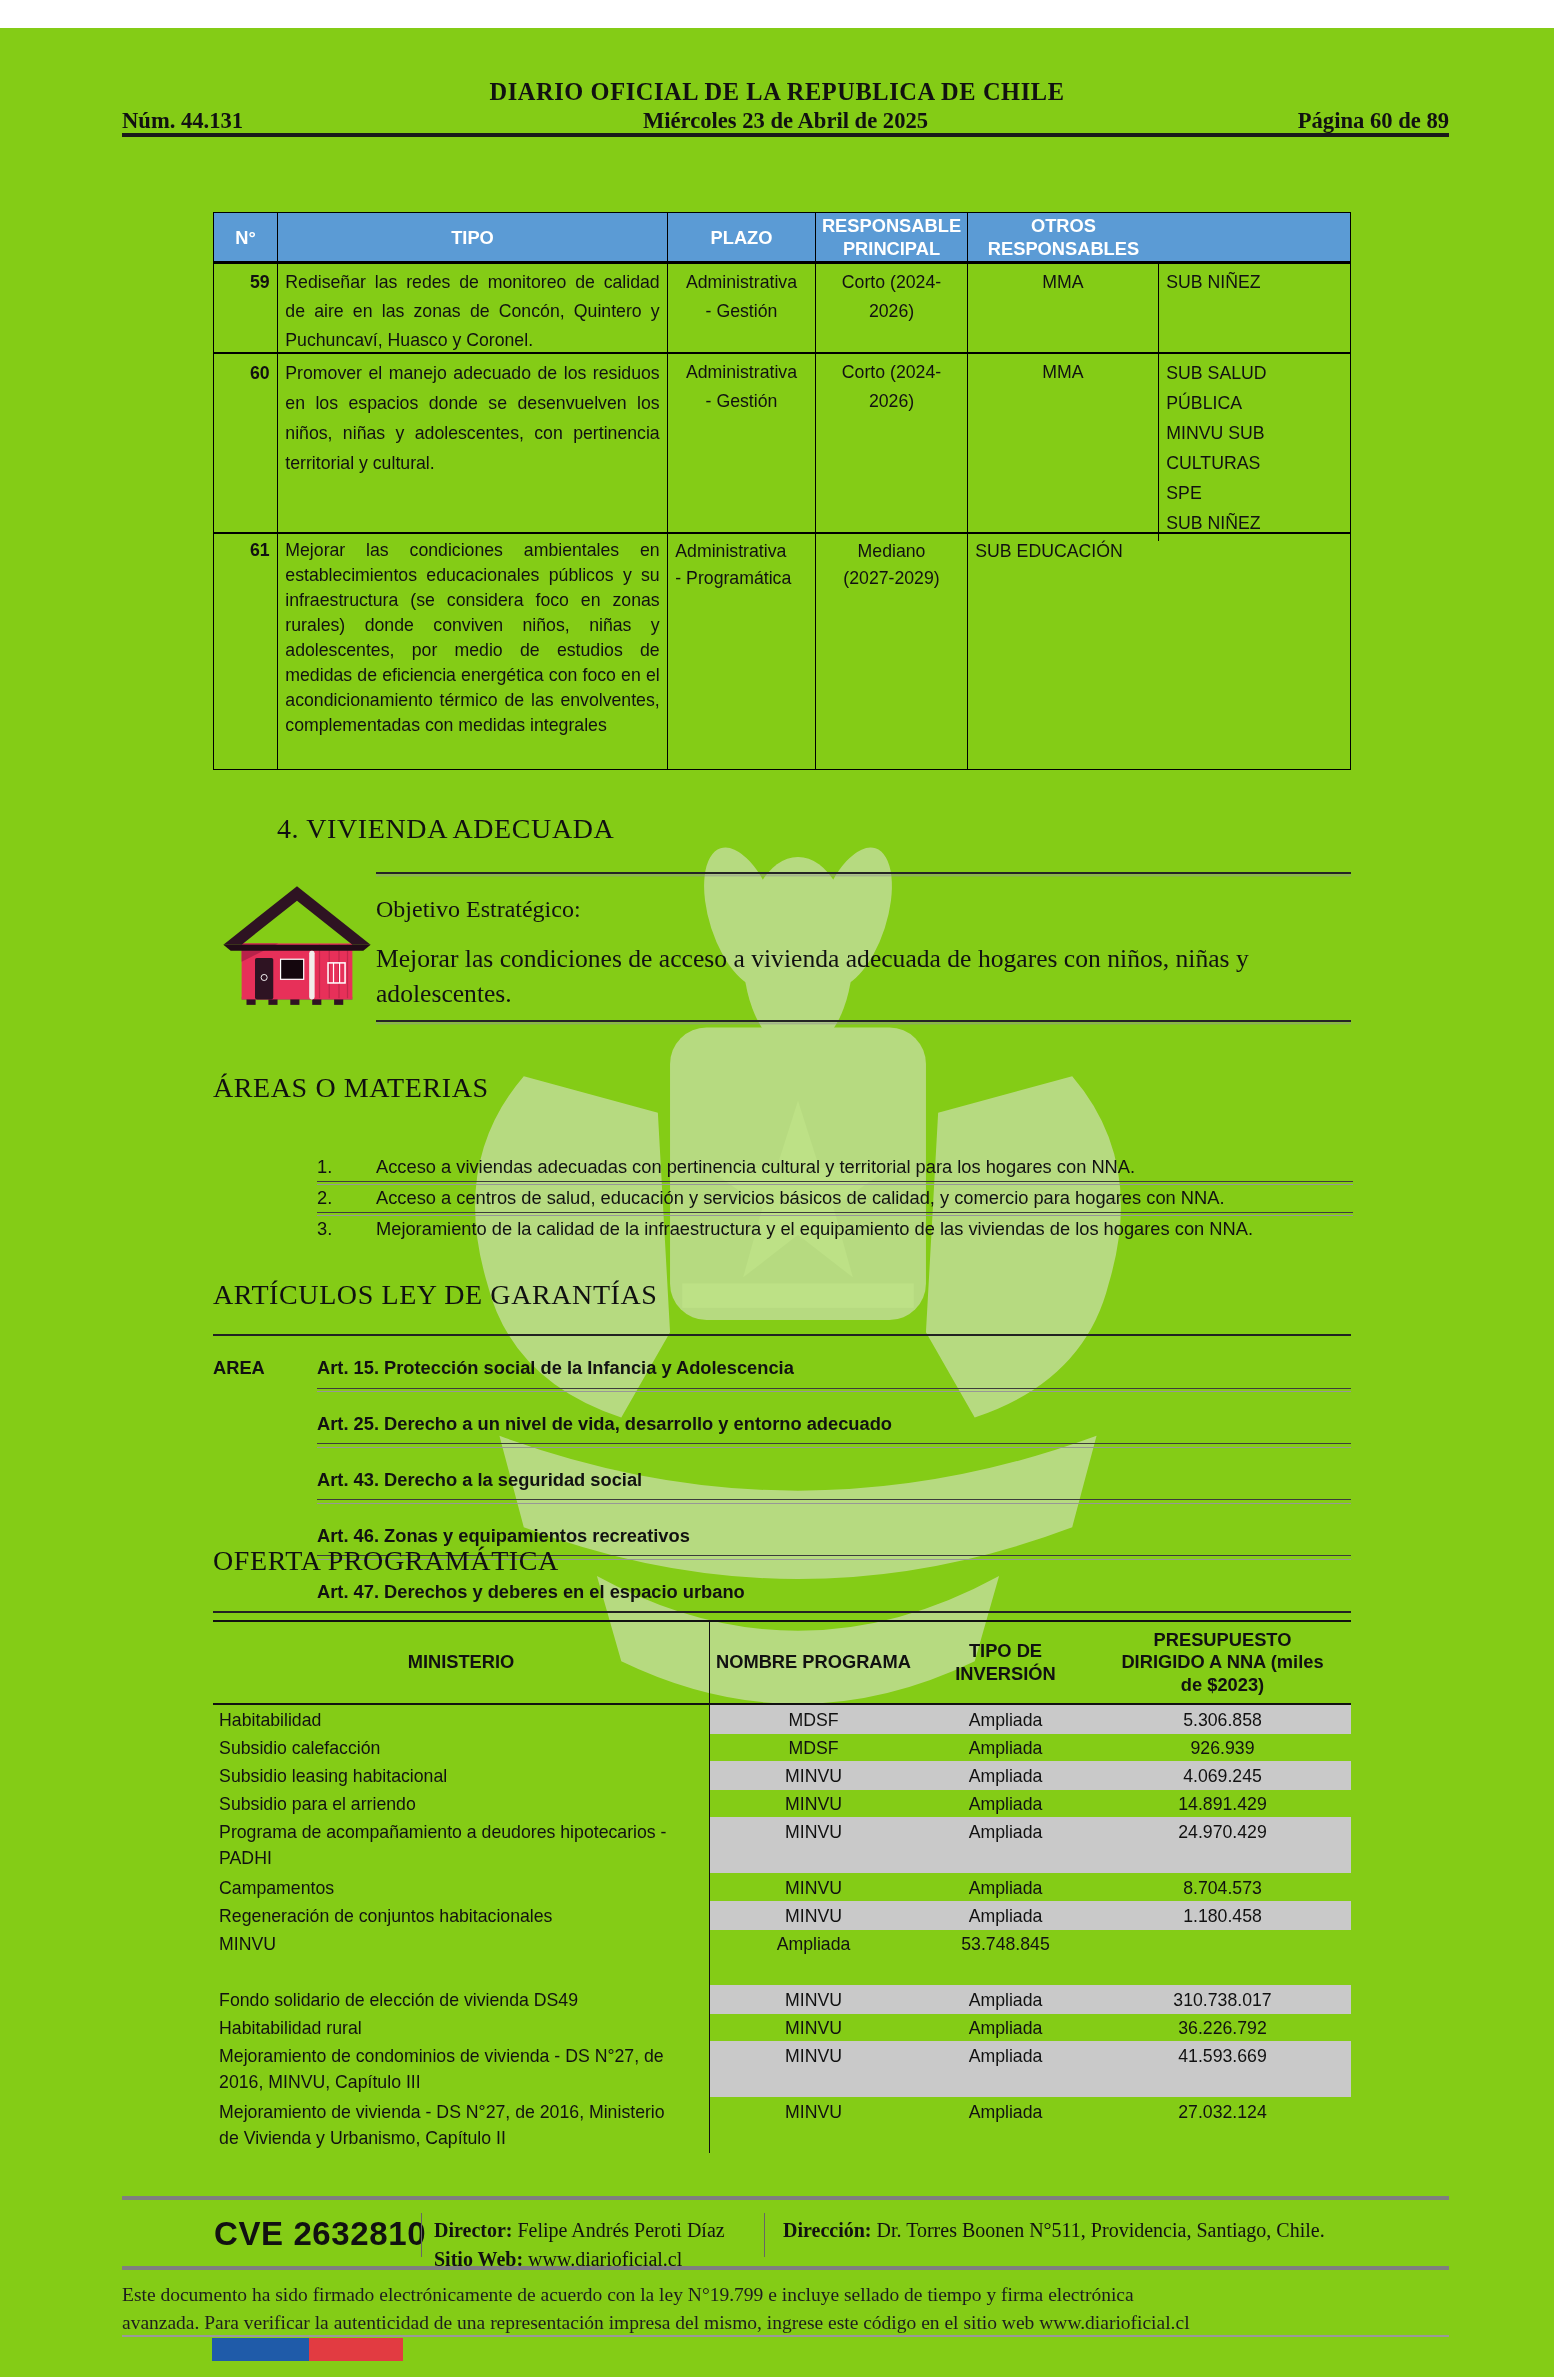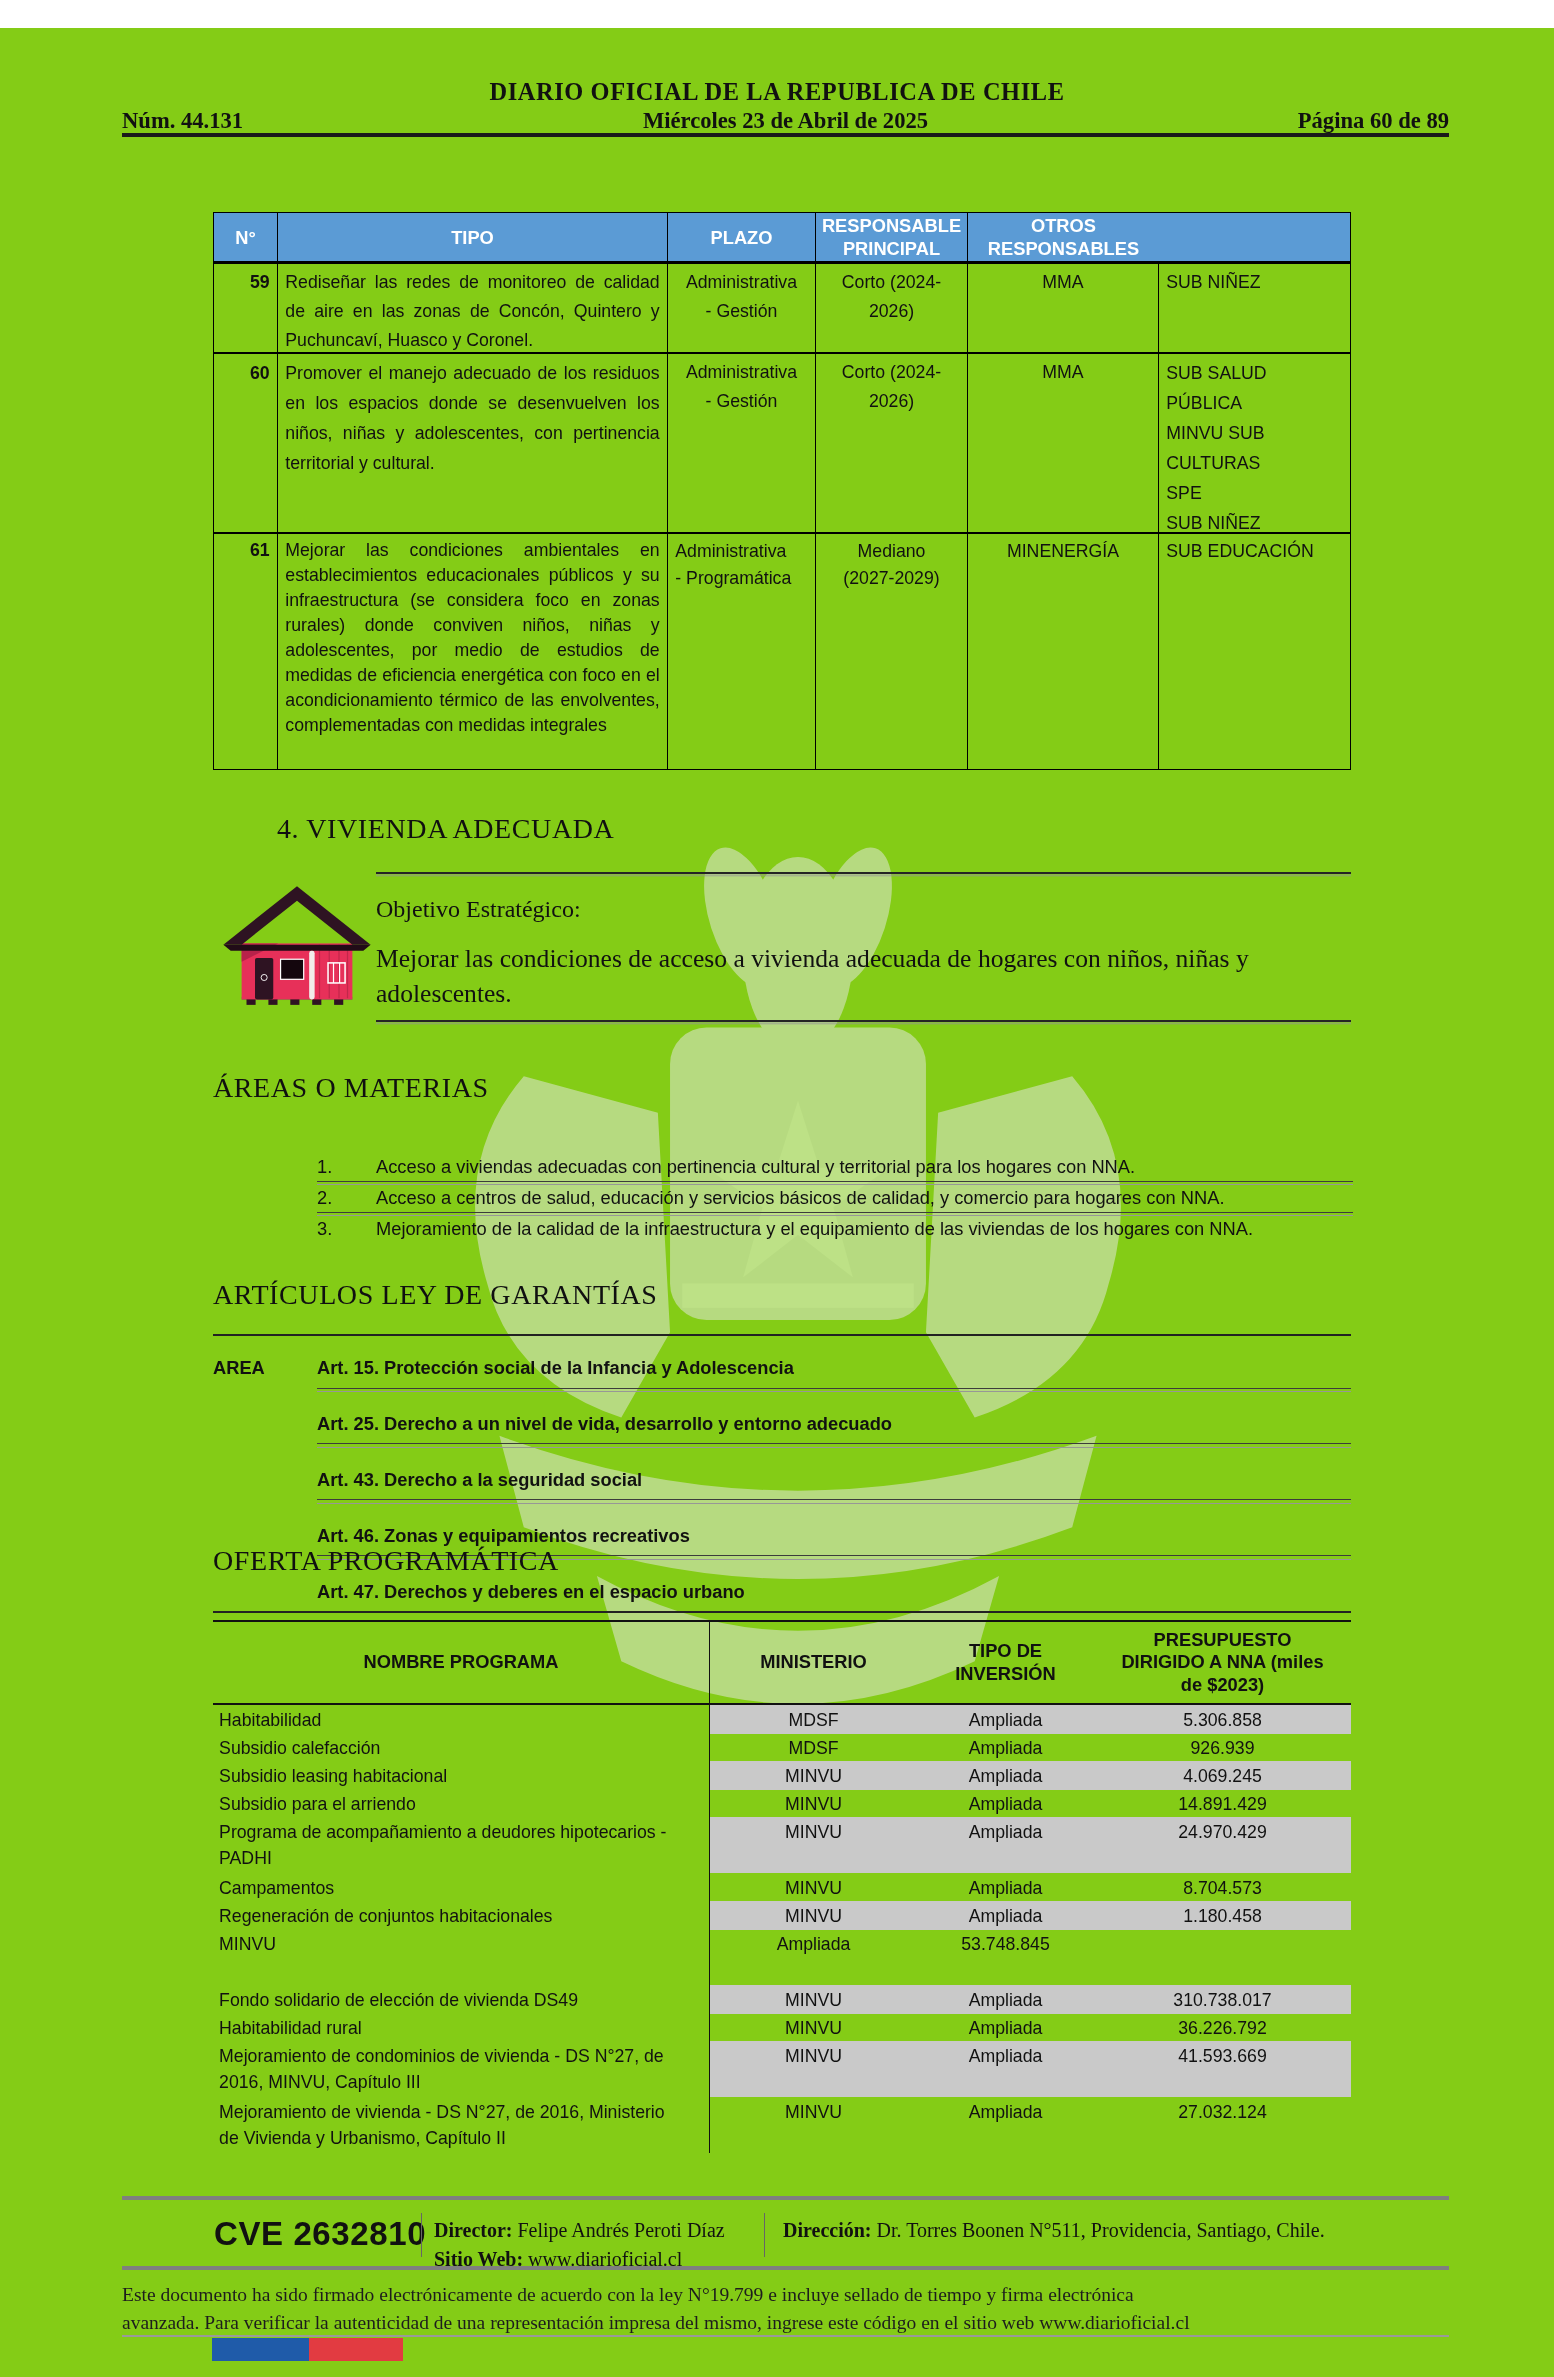--- a/index.html
+++ b/index.html
@@ -150,21 +150,20 @@
 SPE
 SUB NIÑEZ</div>
     </div>
     <div class="t1-row t1-body r61">
       <div class="c-num">61</div>
       <div class="c-areas">Mejorar las condiciones ambientales en establecimientos educacionales públicos y su infraestructura (se considera foco en zonas rurales) donde conviven niños, niñas y adolescentes, por medio de estudios de medidas de eficiencia energética con foco en el acondicionamiento térmico de las envolventes, complementadas con medidas integrales</div>
       <div class="pre" style="line-height:27px">Administrativa
 - Programática</div>
       <div class="c-center pre" style="line-height:27px">Mediano
 (2027-2029)</div>
-      <div class="c-center pre" style="line-height:27px">MINENERGÍA</div>
       <div class="pre" style="line-height:27px">SUB EDUCACIÓN</div>
     </div>
   </div>
 
   <div class="sec-h" style="left:277px;top:785px;">4. VIVIENDA ADECUADA</div>
 
   <div class="obj-rule" style="top:844px;"></div>
 
   <svg class="house" viewBox="0 0 246 212">
     <rect x="32" y="184" width="182" height="5" fill="#6d5560" opacity="0.55"></rect>
@@ -240,22 +239,22 @@
     <div class="a-row">
       <span></span>
       <span>Art. 47. Derechos y deberes en el espacio urbano</span>
     </div>
   </div>
 
   <div class="sec-h" style="left:213px;top:1517px;">OFERTA PROGRAMÁTICA</div>
 
   <div class="t2">
     <div class="t2-grid t2-head">
+      <div class="pre">MINISTERIO</div>
       <div class="pre">NOMBRE PROGRAMA</div>
-      <div class="pre">MINISTERIO</div>
       <div class="pre">TIPO DE
 INVERSIÓN</div>
       <div class="pre">PRESUPUESTO
 DIRIGIDO A NNA (miles
 de $2023)</div>
     </div>
 
     <div class="t2-grid t2-row g h46">
       <div>Habitabilidad</div>
       <div>MDSF</div>

